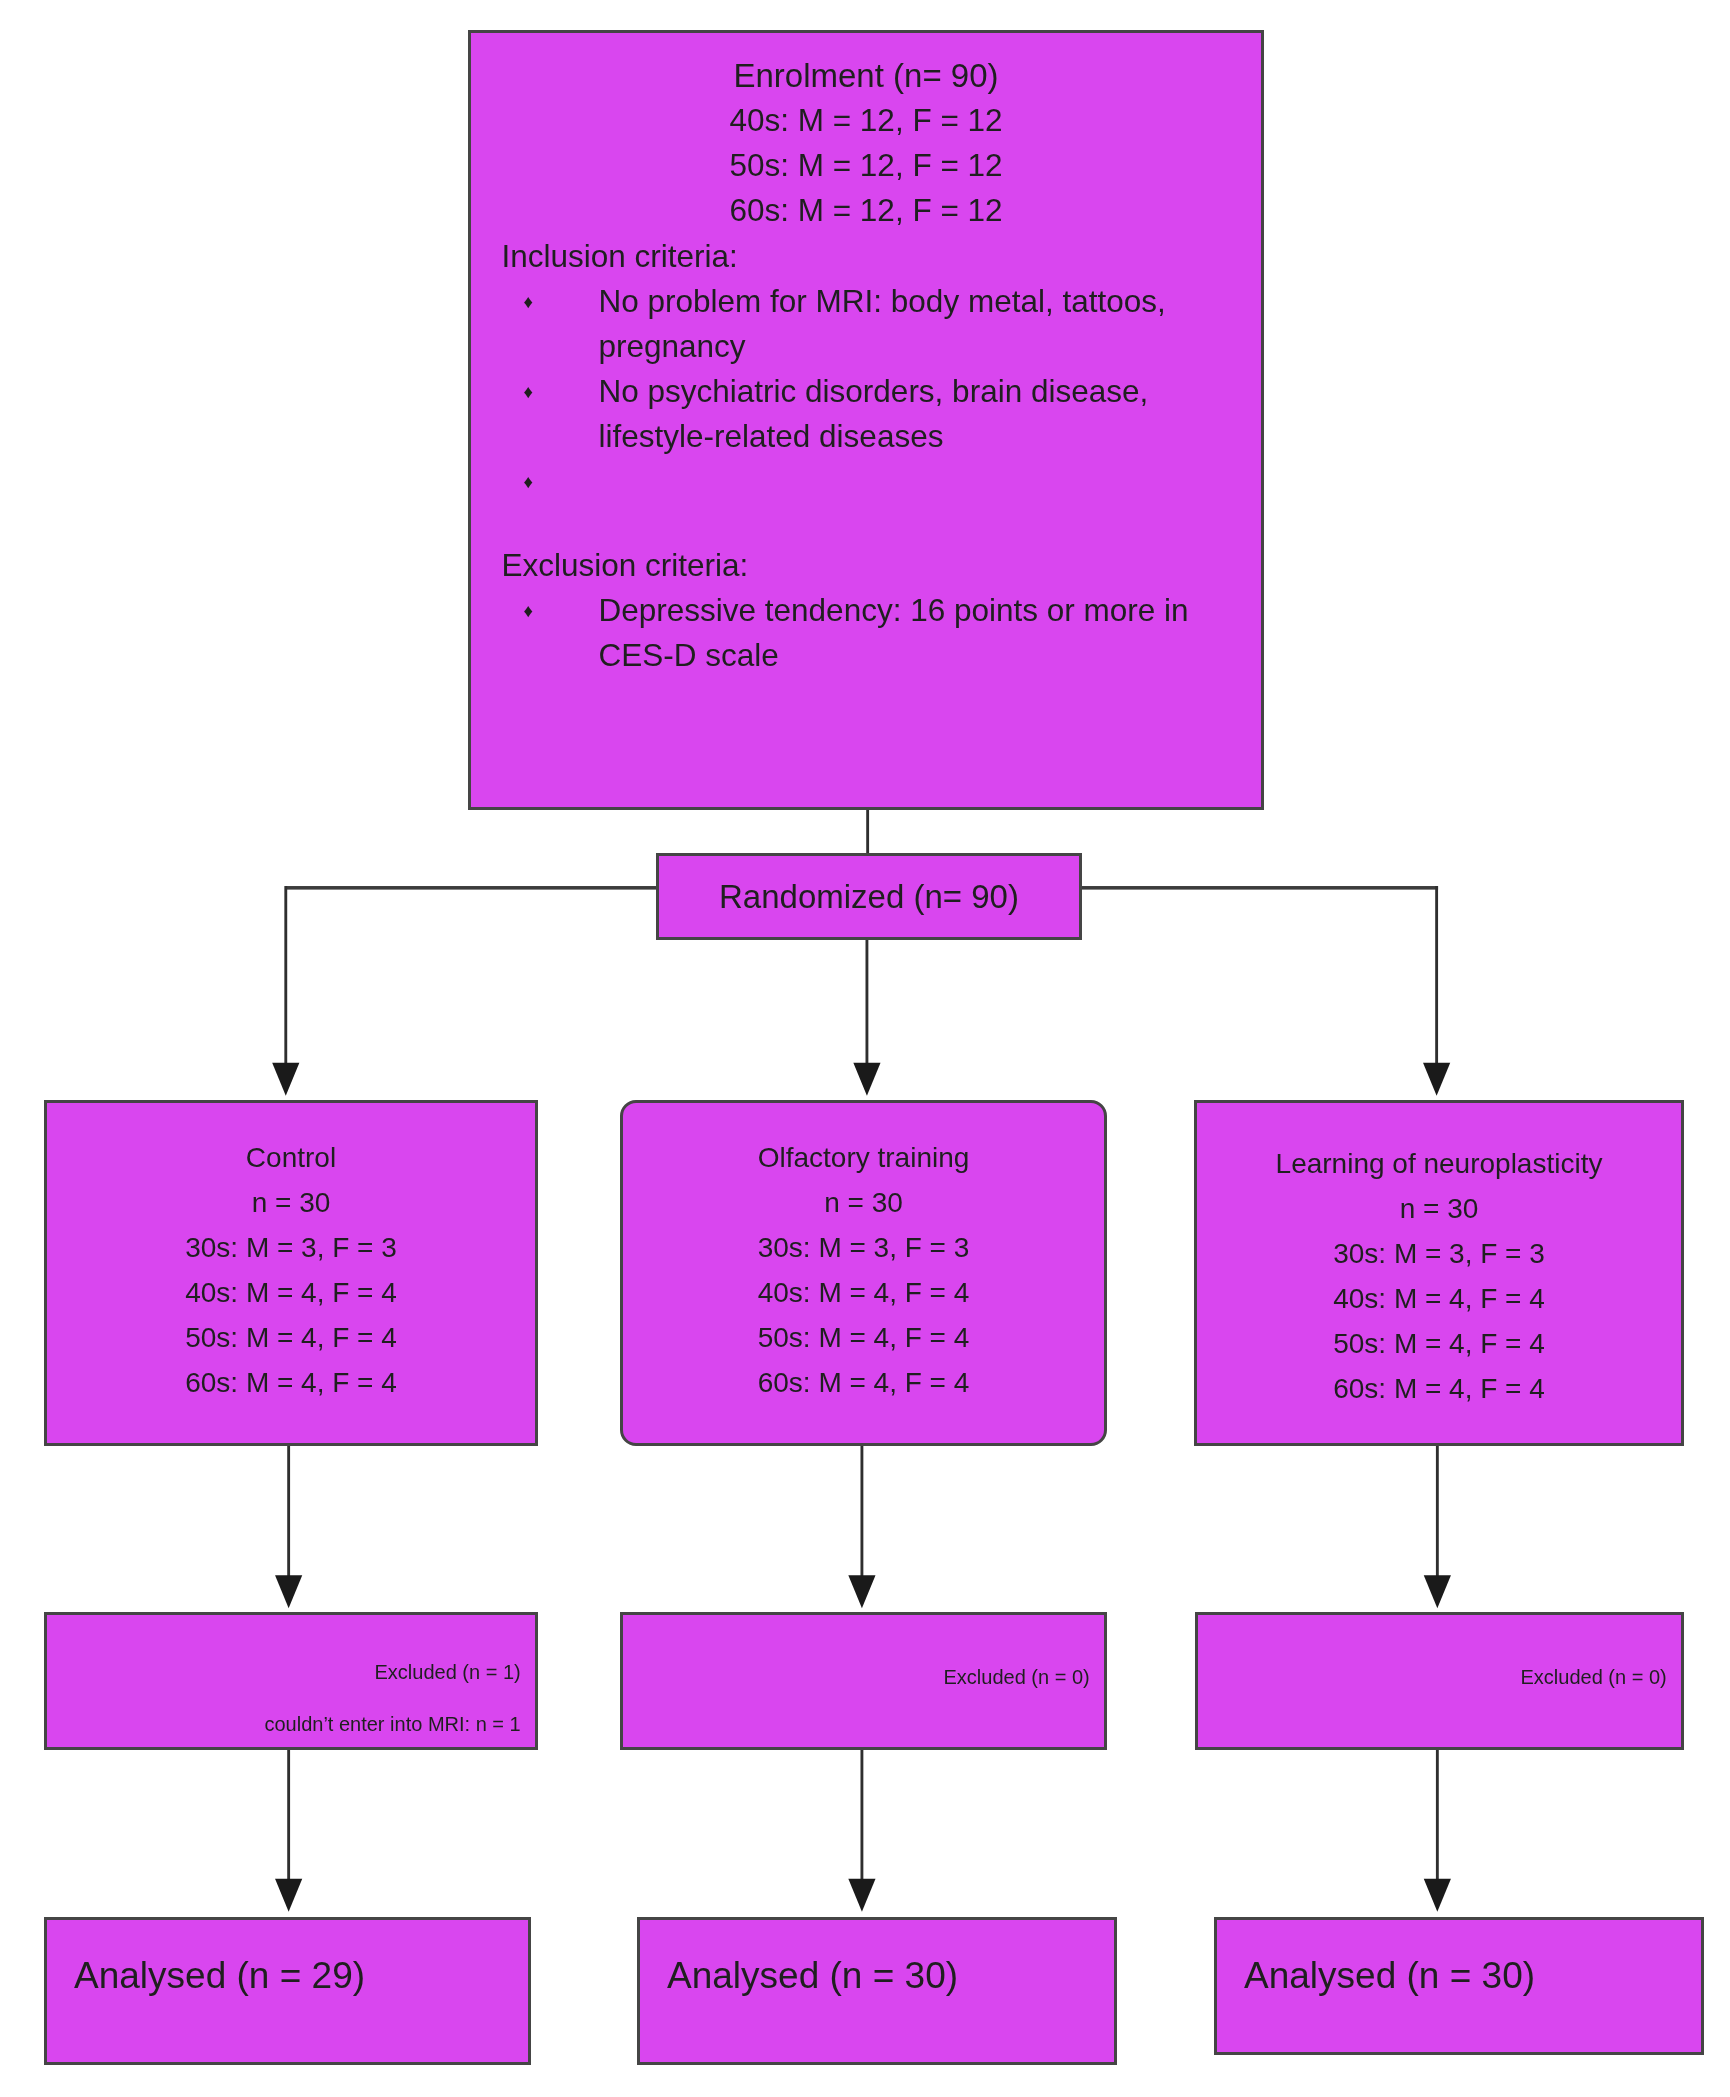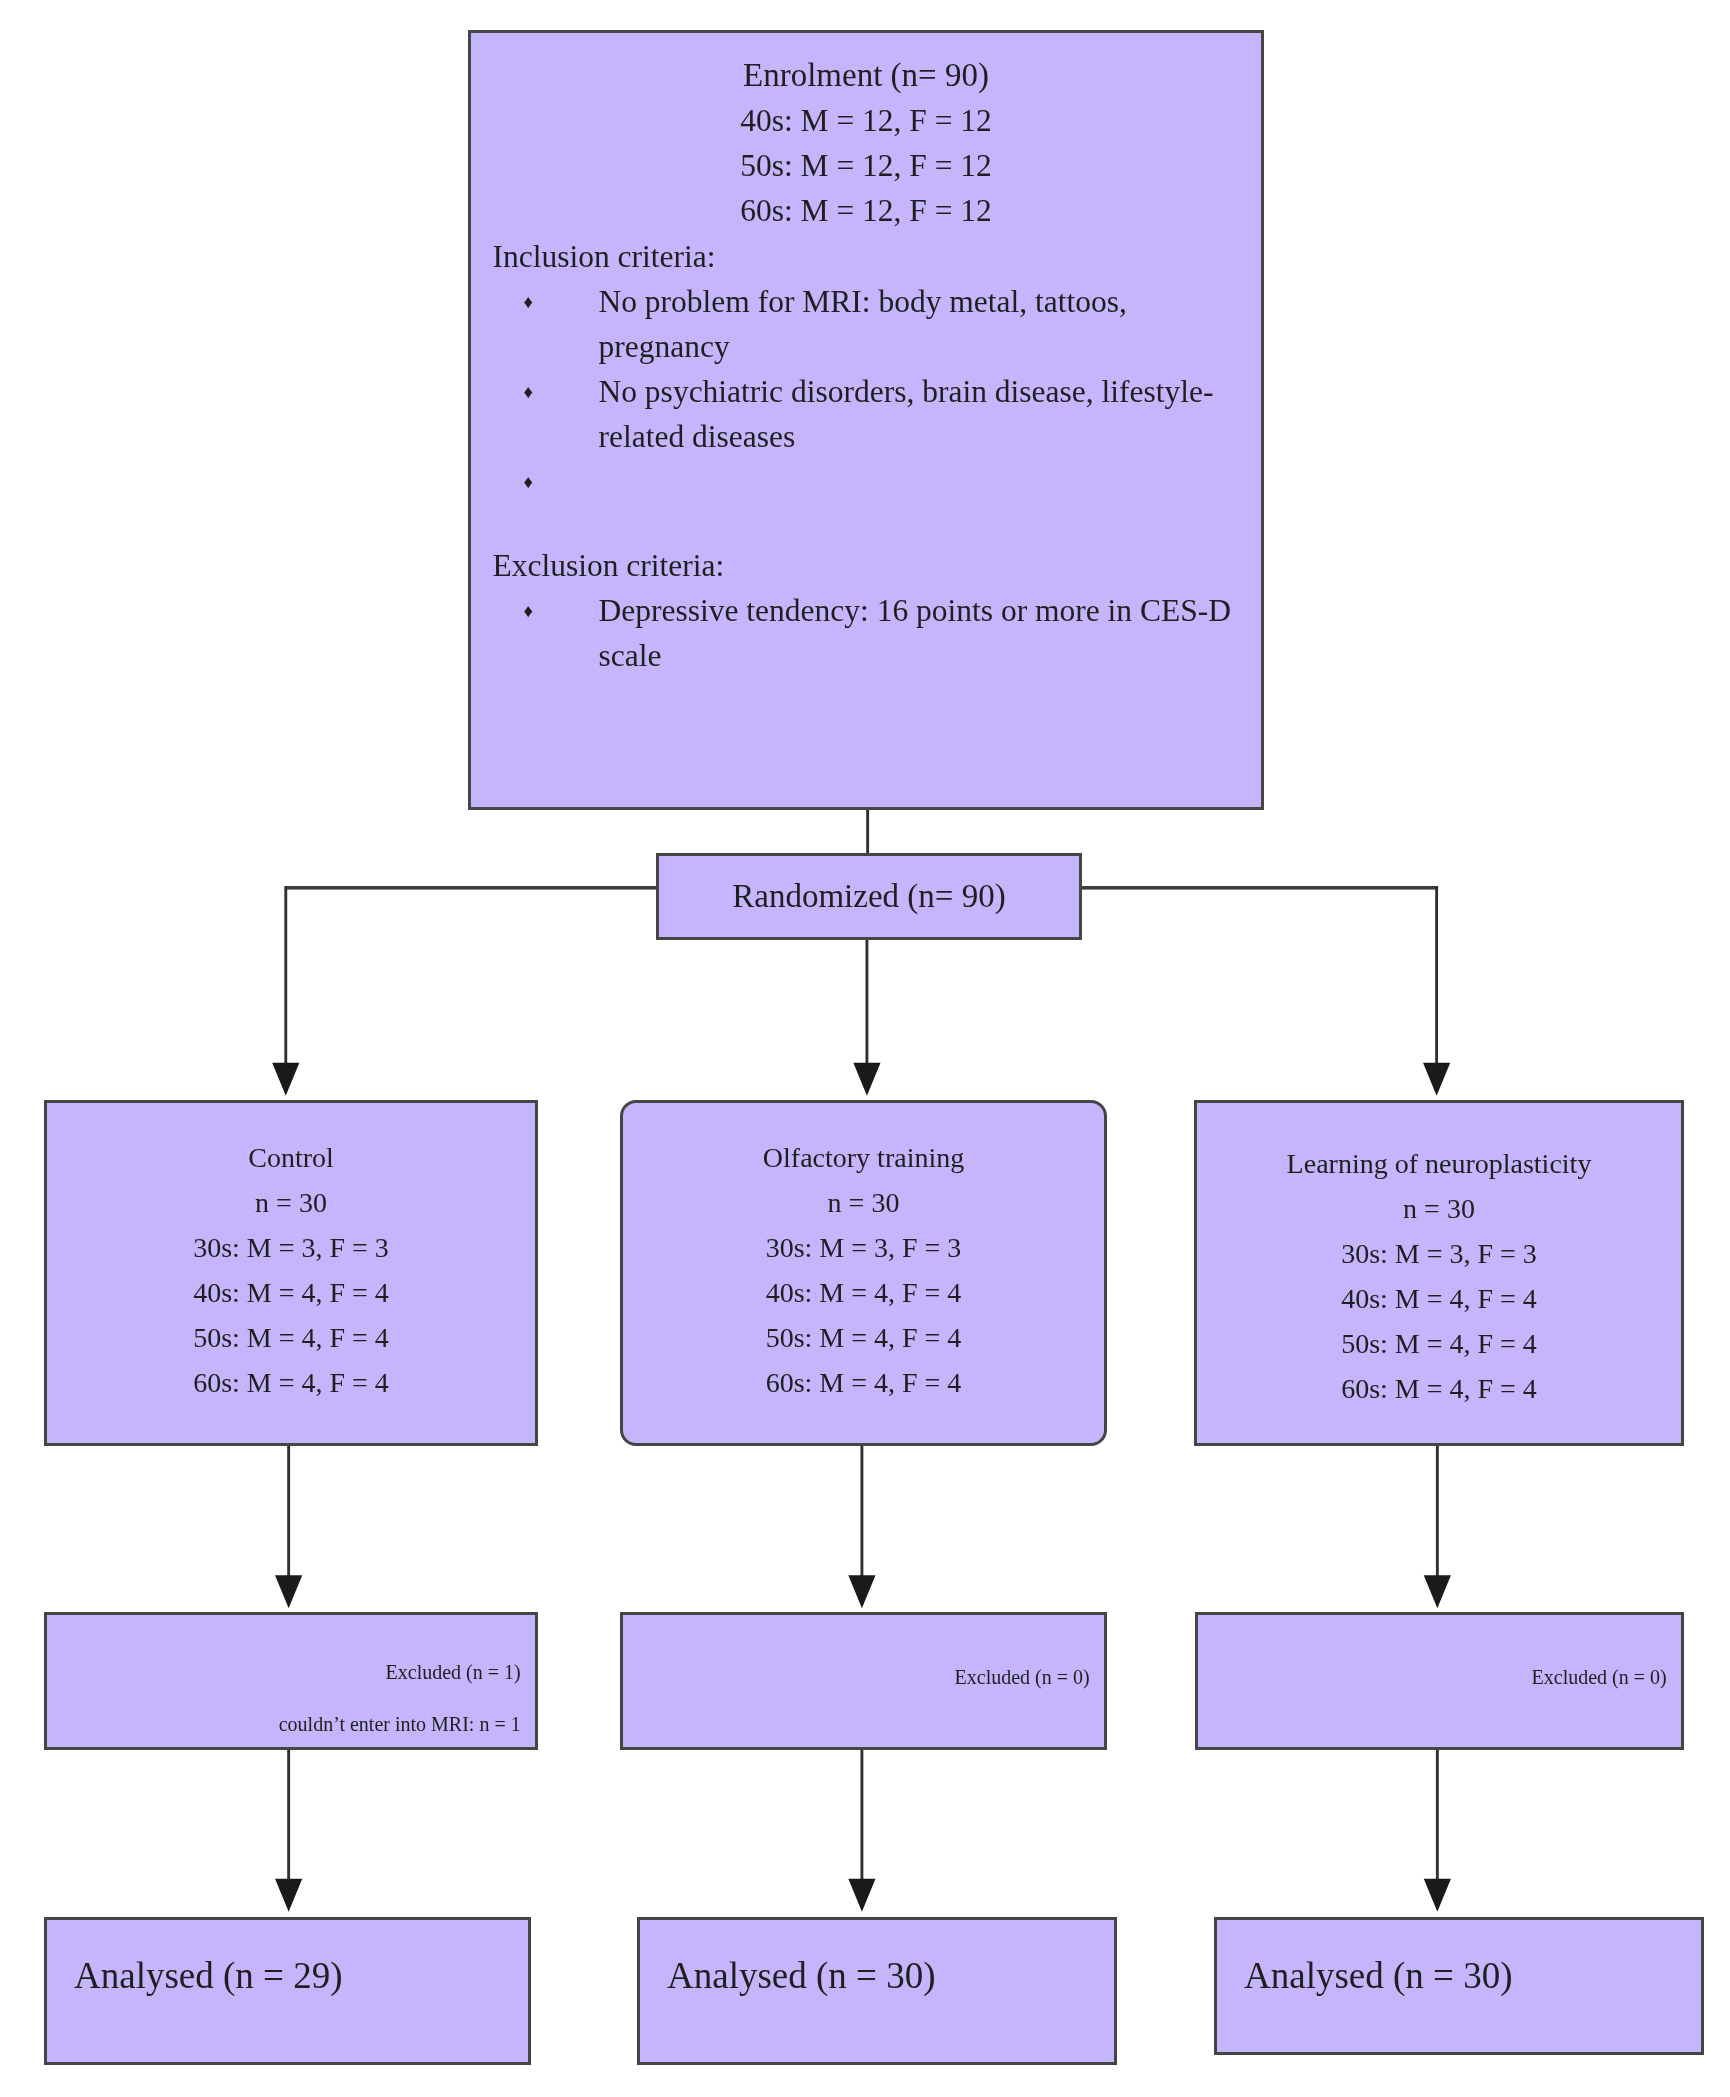--- a/index.html
+++ b/index.html
@@ -20,36 +20,35 @@
     left: 0;
     top: 0;
     width: 1731px;
     height: 2097px;
     pointer-events: none;
   }
   .box {
     position: absolute;
     box-sizing: border-box;
     border: 3.6px solid #454545;
-    background: #c4b5fd;
-    font-family: Liberation Serif, serif;
+    background: #d946ef;
   }
   
   .box-enrolment {
     left: 468px; top: 30px; width: 796px; height: 780px;
     font-size: 31.5px; line-height: 45px;
     padding: 20px 21.5px 0 21.5px;
   }
   .enrolment-title {
     text-align: center;
     font-size: 33px;
   }
   .age-block-top { margin-top: 39px; }
   .center-line { text-align: center; }
-  .crit-heading { text-align: left; margin-top: 1.4px; }
+  .crit-heading { text-align: left; margin-top: 1.4px; margin-left: 9px; }
   .crit-heading.gap-above { margin-top: 39px; }
   .crit-item {
     display: flex;
     align-items: flex-start;
     padding-left: 31px;
   }
   .crit-bullet {
     flex: 0 0 75px;
     font-size: 18.6px;
     line-height: 45px;

